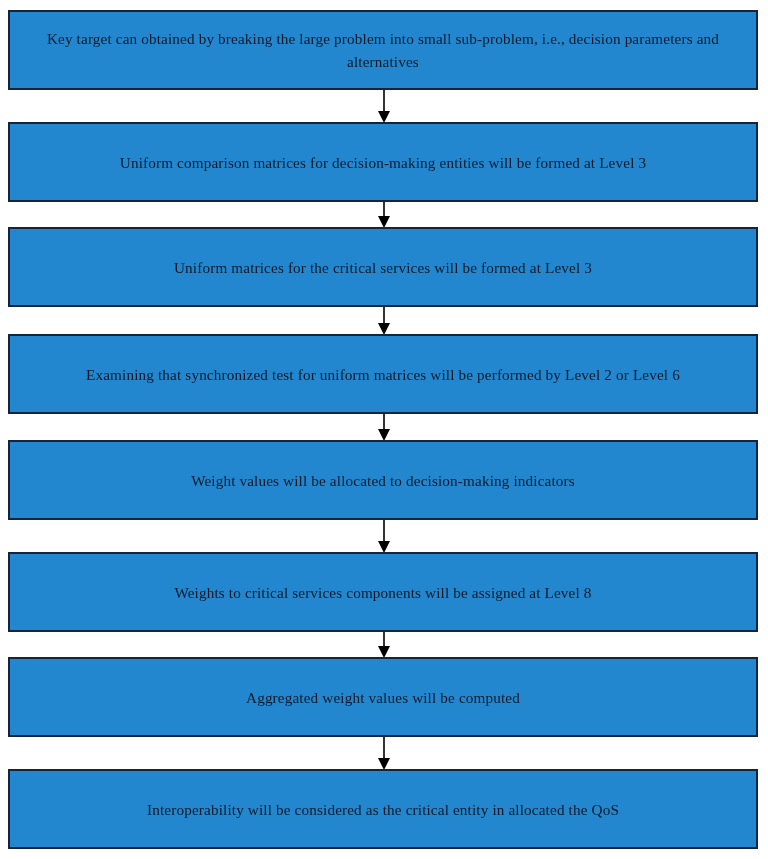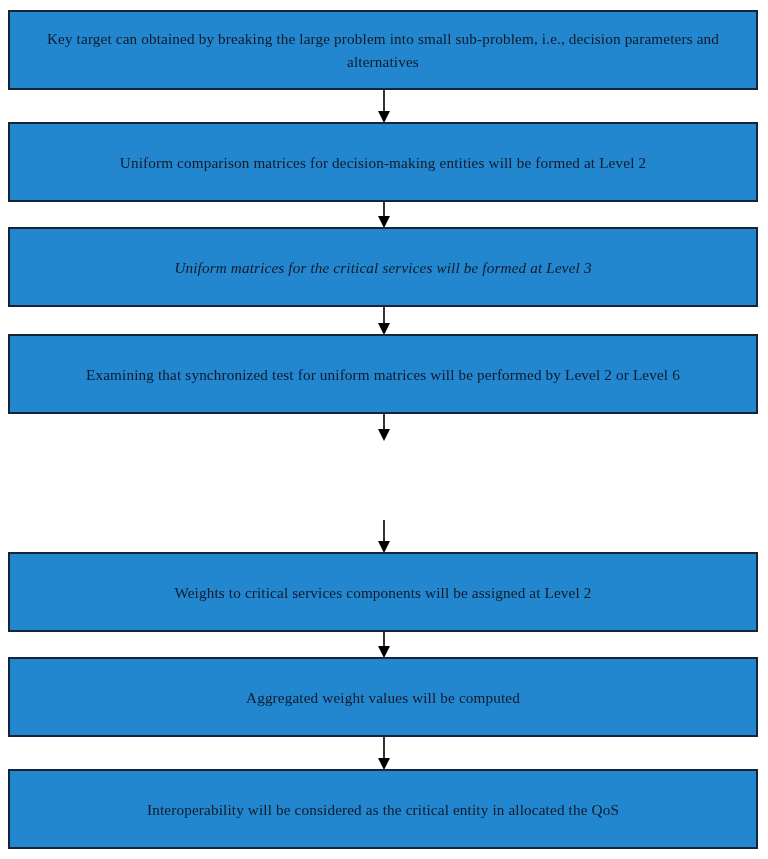--- a/index.html
+++ b/index.html
@@ -44,21 +44,21 @@
     font-size: 15.2px;
     line-height: 23px;
     font-family: "Liberation Serif", "DejaVu Serif", serif;
     letter-spacing: 0.15px;
     white-space: normal;
   }
 
   
   .step-0 { top: 10px; }
   .step-1 { top: 122px; }
-  .step-2 { top: 227px; font-style: italic; }
+  .step-2 { top: 227px; }
   .step-3 { top: 334px; }
   .step-4 { top: 440px; }
   .step-5 { top: 552px; }
   .step-6 { top: 657px; align-items: center; }
   .step-7 { top: 769px; }
 
   
   .connector {
     position: absolute;
     left: 0;
@@ -90,21 +90,21 @@
   </div>
 
   <div class="connector conn-0">
     <svg viewBox="0 0 768 34" xmlns="http://www.w3.org/2000/svg" aria-hidden="true">
       <line x1="384" y1="0" x2="384" y2="25" stroke="#000000" stroke-width="1.6"></line>
       <polygon points="384,33 378,21 390,21" fill="#000000"></polygon>
     </svg>
   </div>
 
   <div class="flow-step step-1">
-    <span class="step-label">Uniform comparison matrices for decision-making entities will be formed at Level 2</span>
+    <span class="step-label">Uniform comparison matrices for decision-making entities will be formed at Level 3</span>
   </div>
 
   <div class="connector conn-1">
     <svg viewBox="0 0 768 34" xmlns="http://www.w3.org/2000/svg" aria-hidden="true">
       <line x1="384" y1="0" x2="384" y2="18" stroke="#000000" stroke-width="1.6"></line>
       <polygon points="384,26 378,14 390,14" fill="#000000"></polygon>
     </svg>
   </div>
 
   <div class="flow-step step-2">
@@ -122,30 +122,33 @@
     <span class="step-label">Examining that synchronized test for uniform matrices will be performed by Level 2 or Level 6</span>
   </div>
 
   <div class="connector conn-3">
     <svg viewBox="0 0 768 34" xmlns="http://www.w3.org/2000/svg" aria-hidden="true">
       <line x1="384" y1="0" x2="384" y2="19" stroke="#000000" stroke-width="1.6"></line>
       <polygon points="384,27 378,15 390,15" fill="#000000"></polygon>
     </svg>
   </div>
 
+  <div class="flow-step step-4">
+    <span class="step-label">Weight values will be allocated to decision-making indicators</span>
+  </div>
 
   <div class="connector conn-4">
     <svg viewBox="0 0 768 34" xmlns="http://www.w3.org/2000/svg" aria-hidden="true">
       <line x1="384" y1="0" x2="384" y2="25" stroke="#000000" stroke-width="1.6"></line>
       <polygon points="384,33 378,21 390,21" fill="#000000"></polygon>
     </svg>
   </div>
 
   <div class="flow-step step-5">
-    <span class="step-label">Weights to critical services components will be assigned at Level 2</span>
+    <span class="step-label">Weights to critical services components will be assigned at Level 8</span>
   </div>
 
   <div class="connector conn-5">
     <svg viewBox="0 0 768 34" xmlns="http://www.w3.org/2000/svg" aria-hidden="true">
       <line x1="384" y1="0" x2="384" y2="18" stroke="#000000" stroke-width="1.6"></line>
       <polygon points="384,26 378,14 390,14" fill="#000000"></polygon>
     </svg>
   </div>
 
   <div class="flow-step step-6">

